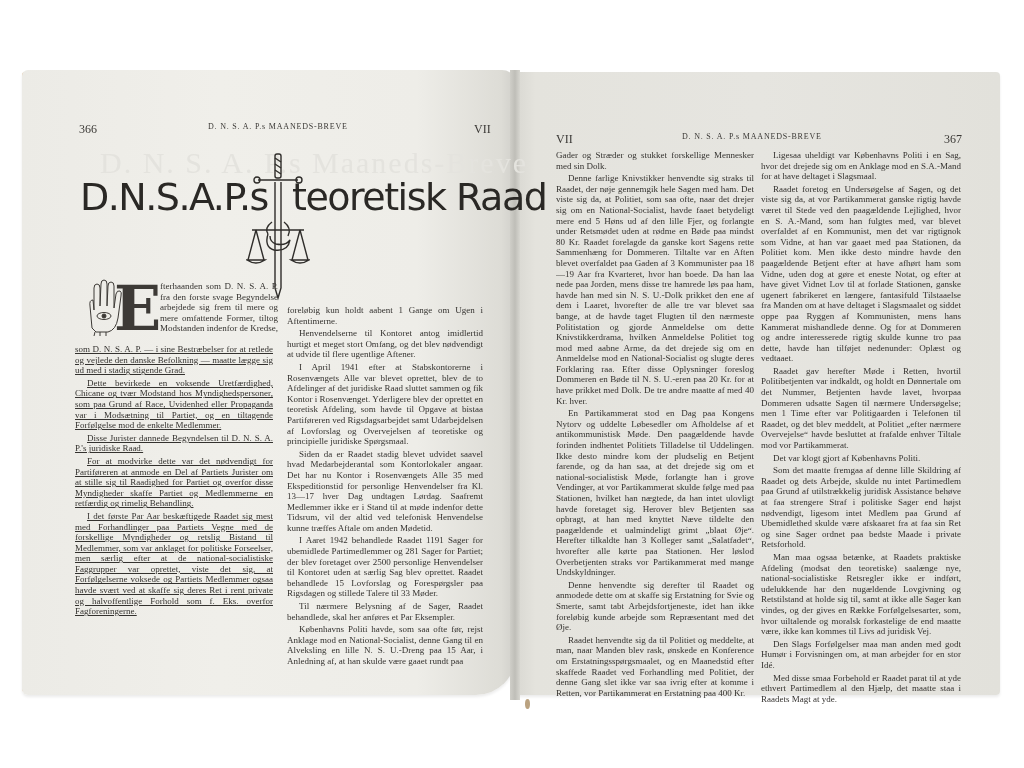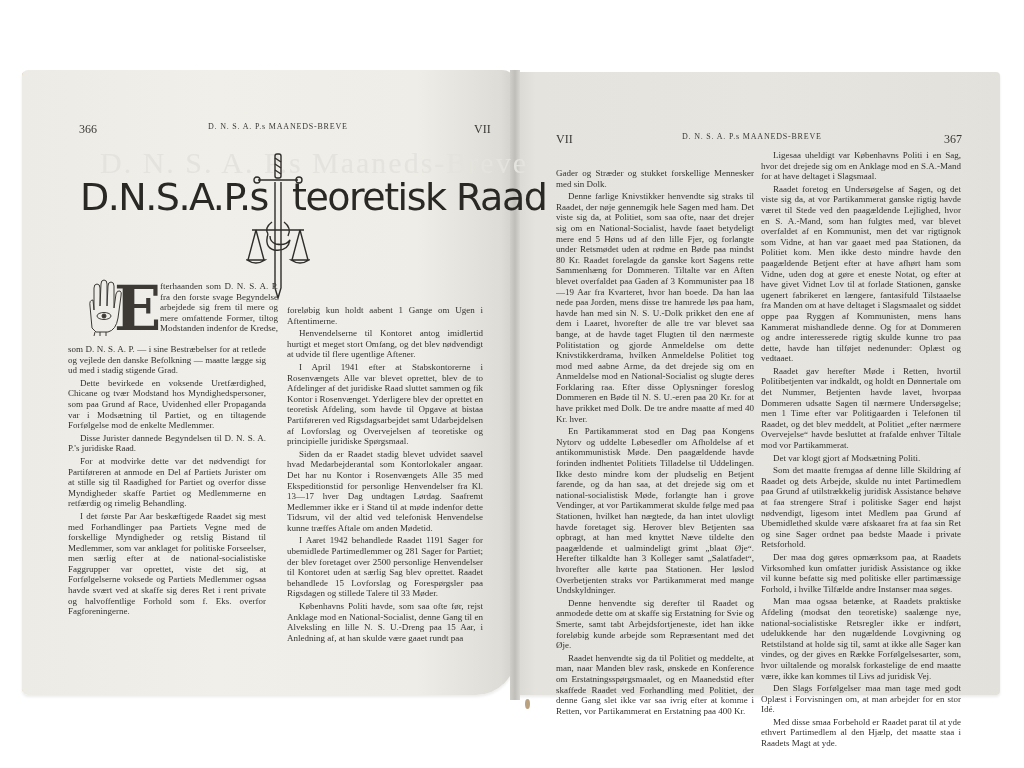--- a/index.html
+++ b/index.html
@@ -102,53 +102,53 @@
         <ellipse cx="20" cy="38" rx="7" ry="3.5"></ellipse>
         <circle cx="20" cy="38" r="2" fill="#3d3a36"></circle>
         <path d="M10 58 L11 54 M16 58 L16 54 M22 58 L22 54"></path>
       </g>
     </svg>
     <span class="initial-letter">E</span>
   </div>
 
   <div class="intro">fterhaanden som D. N. S. A. P. fra den forste svage Begyndelse arbejdede sig frem til mere og mere omfattende Former, tiltog Modstanden indenfor de Kredse,</div>
 
-  <div class="col" style="left:68px; top:344px; width:198px;">
+  <div class="col" style="left:75px; top:344px; width:198px;text-decoration:underline;">
     <p class="noindent">som D. N. S. A. P. — i sine Bestræbelser for at retlede og vejlede den danske Befolkning — maatte lægge sig ud med i stadig stigende Grad.</p>
     <p>Dette bevirkede en voksende Uretfærdighed, Chicane og tvær Modstand hos Myndighedspersoner, som paa Grund af Race, Uvidenhed eller Propaganda var i Modsætning til Partiet, og en tiltagende Forfølgelse mod de enkelte Medlemmer.</p>
     <p>Disse Jurister dannede Begyndelsen til D. N. S. A. P.'s juridiske Raad.</p>
     <p>For at modvirke dette var det nødvendigt for Partiføreren at anmode en Del af Partiets Jurister om at stille sig til Raadighed for Partiet og overfor disse Myndigheder skaffe Partiet og Medlemmerne en retfærdig og rimelig Behandling.</p>
     <p>I det første Par Aar beskæftigede Raadet sig mest med Forhandlinger paa Partiets Vegne med de forskellige Myndigheder og retslig Bistand til Medlemmer, som var anklaget for politiske Forseelser, men særlig efter at de national-socialistiske Faggrupper var oprettet, viste det sig, at Forfølgelserne voksede og Partiets Medlemmer ogsaa havde svært ved at skaffe sig deres Ret i rent private og halvoffentlige Forhold som f. Eks. overfor Fagforeningerne.</p>
   </div>
 
   <div class="col" style="left:287px; top:305px; width:196px;">
     <p class="noindent">foreløbig kun holdt aabent 1 Gange om Ugen i Aftentimerne.</p>
     <p>Henvendelserne til Kontoret antog imidlertid hurtigt et meget stort Omfang, og det blev nødvendigt at udvide til flere ugentlige Aftener.</p>
     <p>I April 1941 efter at Stabskontorerne i Rosenvængets Alle var blevet oprettet, blev de to Afdelinger af det juridiske Raad sluttet sammen og fik Kontor i Rosenvænget. Yderligere blev der oprettet en teoretisk Afdeling, som havde til Opgave at bistaa Partiføreren ved Rigsdagsarbejdet samt Udarbejdelsen af Lovforslag og Overvejelsen af teoretiske og principielle juridiske Spørgsmaal.</p>
     <p>Siden da er Raadet stadig blevet udvidet saavel hvad Medarbejderantal som Kontorlokaler angaar. Det har nu Kontor i Rosenvængets Alle 35 med Ekspeditionstid for personlige Henvendelser fra Kl. 13—17 hver Dag undtagen Lørdag. Saafremt Medlemmer ikke er i Stand til at møde indenfor dette Tidsrum, vil der altid ved telefonisk Henvendelse kunne træffes Aftale om anden Mødetid.</p>
     <p>I Aaret 1942 behandlede Raadet 1191 Sager for ubemidlede Partimedlemmer og 281 Sager for Partiet; der blev foretaget over 2500 personlige Henvendelser til Kontoret uden at særlig Sag blev oprettet. Raadet behandlede 15 Lovforslag og Forespørgsler paa Rigsdagen og stillede Talere til 33 Møder.</p>
+    <p>Til nærmere Belysning af de Sager, Raadet behandlede, skal her anføres et Par Eksempler.</p>
     <p>Københavns Politi havde, som saa ofte før, rejst Anklage mod en National-Socialist, denne Gang til en Alveksling en lille N. S. U.-Dreng paa 15 Aar, i Anledning af, at han skulde være gaaet rundt paa</p>
   </div>
 
   <div class="pnum" style="left:556px; top:132px;">VII</div>
   <div class="runhead" style="left:682px; top:132px;">D. N. S. A. P.s MAANEDS-BREVE</div>
   <div class="pnum" style="left:944px; top:132px;">367</div>
 
-  <div class="col" style="left:556px; top:168px; width:198px;">
+  <div class="col" style="left:556px; top:150px; width:198px;">
     <p class="noindent">Gader og Stræder og stukket forskellige Mennesker med sin Dolk.</p>
     <p>Denne farlige Knivstikker henvendte sig straks til Raadet, der nøje gennemgik hele Sagen med ham. Det viste sig da, at Politiet, som saa ofte, naar det drejer sig om en National-Socialist, havde faaet betydeligt mere end 5 Høns ud af den lille Fjer, og forlangte under Retsmødet uden at rødme en Bøde paa mindst 80 Kr. Raadet forelagde da ganske kort Sagens rette Sammenhæng for Dommeren. Tiltalte var en Aften blevet overfaldet paa Gaden af 3 Kommunister paa 18—19 Aar fra Kvarteret, hvor han boede. Da han laa nede paa Jorden, mens disse tre hamrede løs paa ham, havde han med sin N. S. U.-Dolk prikket den ene af dem i Laaret, hvorefter de alle tre var blevet saa bange, at de havde taget Flugten til den nærmeste Politistation og gjorde Anmeldelse om dette Knivstikkerdrama, hvilken Anmeldelse Politiet tog mod med aabne Arme, da det drejede sig om en Anmeldelse mod en National-Socialist og slugte deres Forklaring raa. Efter disse Oplysninger foreslog Dommeren en Bøde til N. S. U.-eren paa 20 Kr. for at have prikket med Dolk. De tre andre maatte af med 40 Kr. hver.</p>
     <p>En Partikammerat stod en Dag paa Kongens Nytorv og uddelte Løbesedler om Afholdelse af et antikommunistisk Møde. Den paagældende havde forinden indhentet Politiets Tilladelse til Uddelingen. Ikke desto mindre kom der pludselig en Betjent farende, og da han saa, at det drejede sig om et national-socialistisk Møde, forlangte han i grove Vendinger, at vor Partikammerat skulde følge med paa Stationen, hvilket han nægtede, da han intet ulovligt havde foretaget sig. Herover blev Betjenten saa opbragt, at han med knyttet Næve tildelte den paagældende et ualmindeligt grimt „blaat Øje“. Herefter tilkaldte han 3 Kolleger samt „Salatfadet“, hvorefter alle kørte paa Stationen. Her løslod Overbetjenten straks vor Partikammerat med mange Undskyldninger.</p>
     <p>Denne henvendte sig derefter til Raadet og anmodede dette om at skaffe sig Erstatning for Svie og Smerte, samt tabt Arbejdsfortjeneste, idet han ikke foreløbig kunde arbejde som Repræsentant med det Øje.</p>
     <p>Raadet henvendte sig da til Politiet og meddelte, at man, naar Manden blev rask, ønskede en Konference om Erstatningsspørgsmaalet, og en Maanedstid efter skaffede Raadet ved Forhandling med Politiet, der denne Gang slet ikke var saa ivrig efter at komme i Retten, vor Partikammerat en Erstatning paa 400 Kr.</p>
   </div>
 
   <div class="col" style="left:761px; top:150px; width:200px;">
     <p>Ligesaa uheldigt var Københavns Politi i en Sag, hvor det drejede sig om en Anklage mod en S.A.-Mand for at have deltaget i Slagsmaal.</p>
     <p>Raadet foretog en Undersøgelse af Sagen, og det viste sig da, at vor Partikammerat ganske rigtig havde været til Stede ved den paagældende Lejlighed, hvor en S. A.-Mand, som han fulgtes med, var blevet overfaldet af en Kommunist, men det var rigtignok som Vidne, at han var gaaet med paa Stationen, da Politiet kom. Men ikke desto mindre havde den paagældende Betjent efter at have afhørt ham som Vidne, uden dog at gøre et eneste Notat, og efter at have givet Vidnet Lov til at forlade Stationen, ganske ugenert fabrikeret en længere, fantasifuld Tilstaaelse fra Manden om at have deltaget i Slagsmaalet og siddet oppe paa Ryggen af Kommunisten, mens hans Kammerat mishandlede denne. Og for at Dommeren og andre interesserede rigtig skulde kunne tro paa dette, havde han tilføjet nedenunder: Oplæst og vedtaaet.</p>
     <p>Raadet gav herefter Møde i Retten, hvortil Politibetjenten var indkaldt, og holdt en Dønnertale om det Nummer, Betjenten havde lavet, hvorpaa Dommeren udsatte Sagen til nærmere Undersøgelse; men 1 Time efter var Politigaarden i Telefonen til Raadet, og det blev meddelt, at Politiet „efter nærmere Overvejelse“ havde besluttet at frafalde enhver Tiltale mod vor Partikammerat.</p>
-    <p>Det var klogt gjort af Modsætning Politi.</p>
+    <p>Det var klogt gjort af Københavns Politi.</p>
     <p>Som det maatte fremgaa af denne lille Skildring af Raadet og dets Arbejde, skulde nu intet Partimedlem paa Grund af utilstrækkelig juridisk Assistance behøve at faa strengere Straf i politiske Sager end højst nødvendigt, ligesom intet Medlem paa Grund af Ubemidlethed skulde være afskaaret fra at faa sin Ret og sine Sager ordnet paa bedste Maade i private Retsforhold.</p>
-    <p>Der maa dog gøres opmærksom paa, at Raadets Virksomhed kun omfatter juridisk Assistance og ikke vil kunne befatte sig med politiske eller partimæssige Forhold, i hvilke Tilfælde andre Instanser maa søges.</p>
     <p>Man maa ogsaa betænke, at Raadets praktiske Afdeling (modsat den teoretiske) saalænge nye, national-socialistiske Retsregler ikke er indført, udelukkende har den nugældende Lovgivning og Retstilstand at holde sig til, samt at ikke alle Sager kan vindes, og der gives en Række Forfølgelsesarter, som, hvor uiltalende og moralsk forkastelige de end maatte være, ikke kan kommes til Livs ad juridisk Vej.</p>
-    <p>Den Slags Forfølgelser maa man tage med godt Oplæst i Forvisningen om, at man arbejder for en stor Idé.</p>
+    <p>Den Slags Forfølgelser maa man anden med godt Humør i Forvisningen om, at man arbejder for en stor Idé.</p>
     <p>Med disse smaa Forbehold er Raadet parat til at yde ethvert Partimedlem al den Hjælp, det maatte staa i Raadets Magt at yde.</p>
   </div>
 </div>
 
 </body></html>

